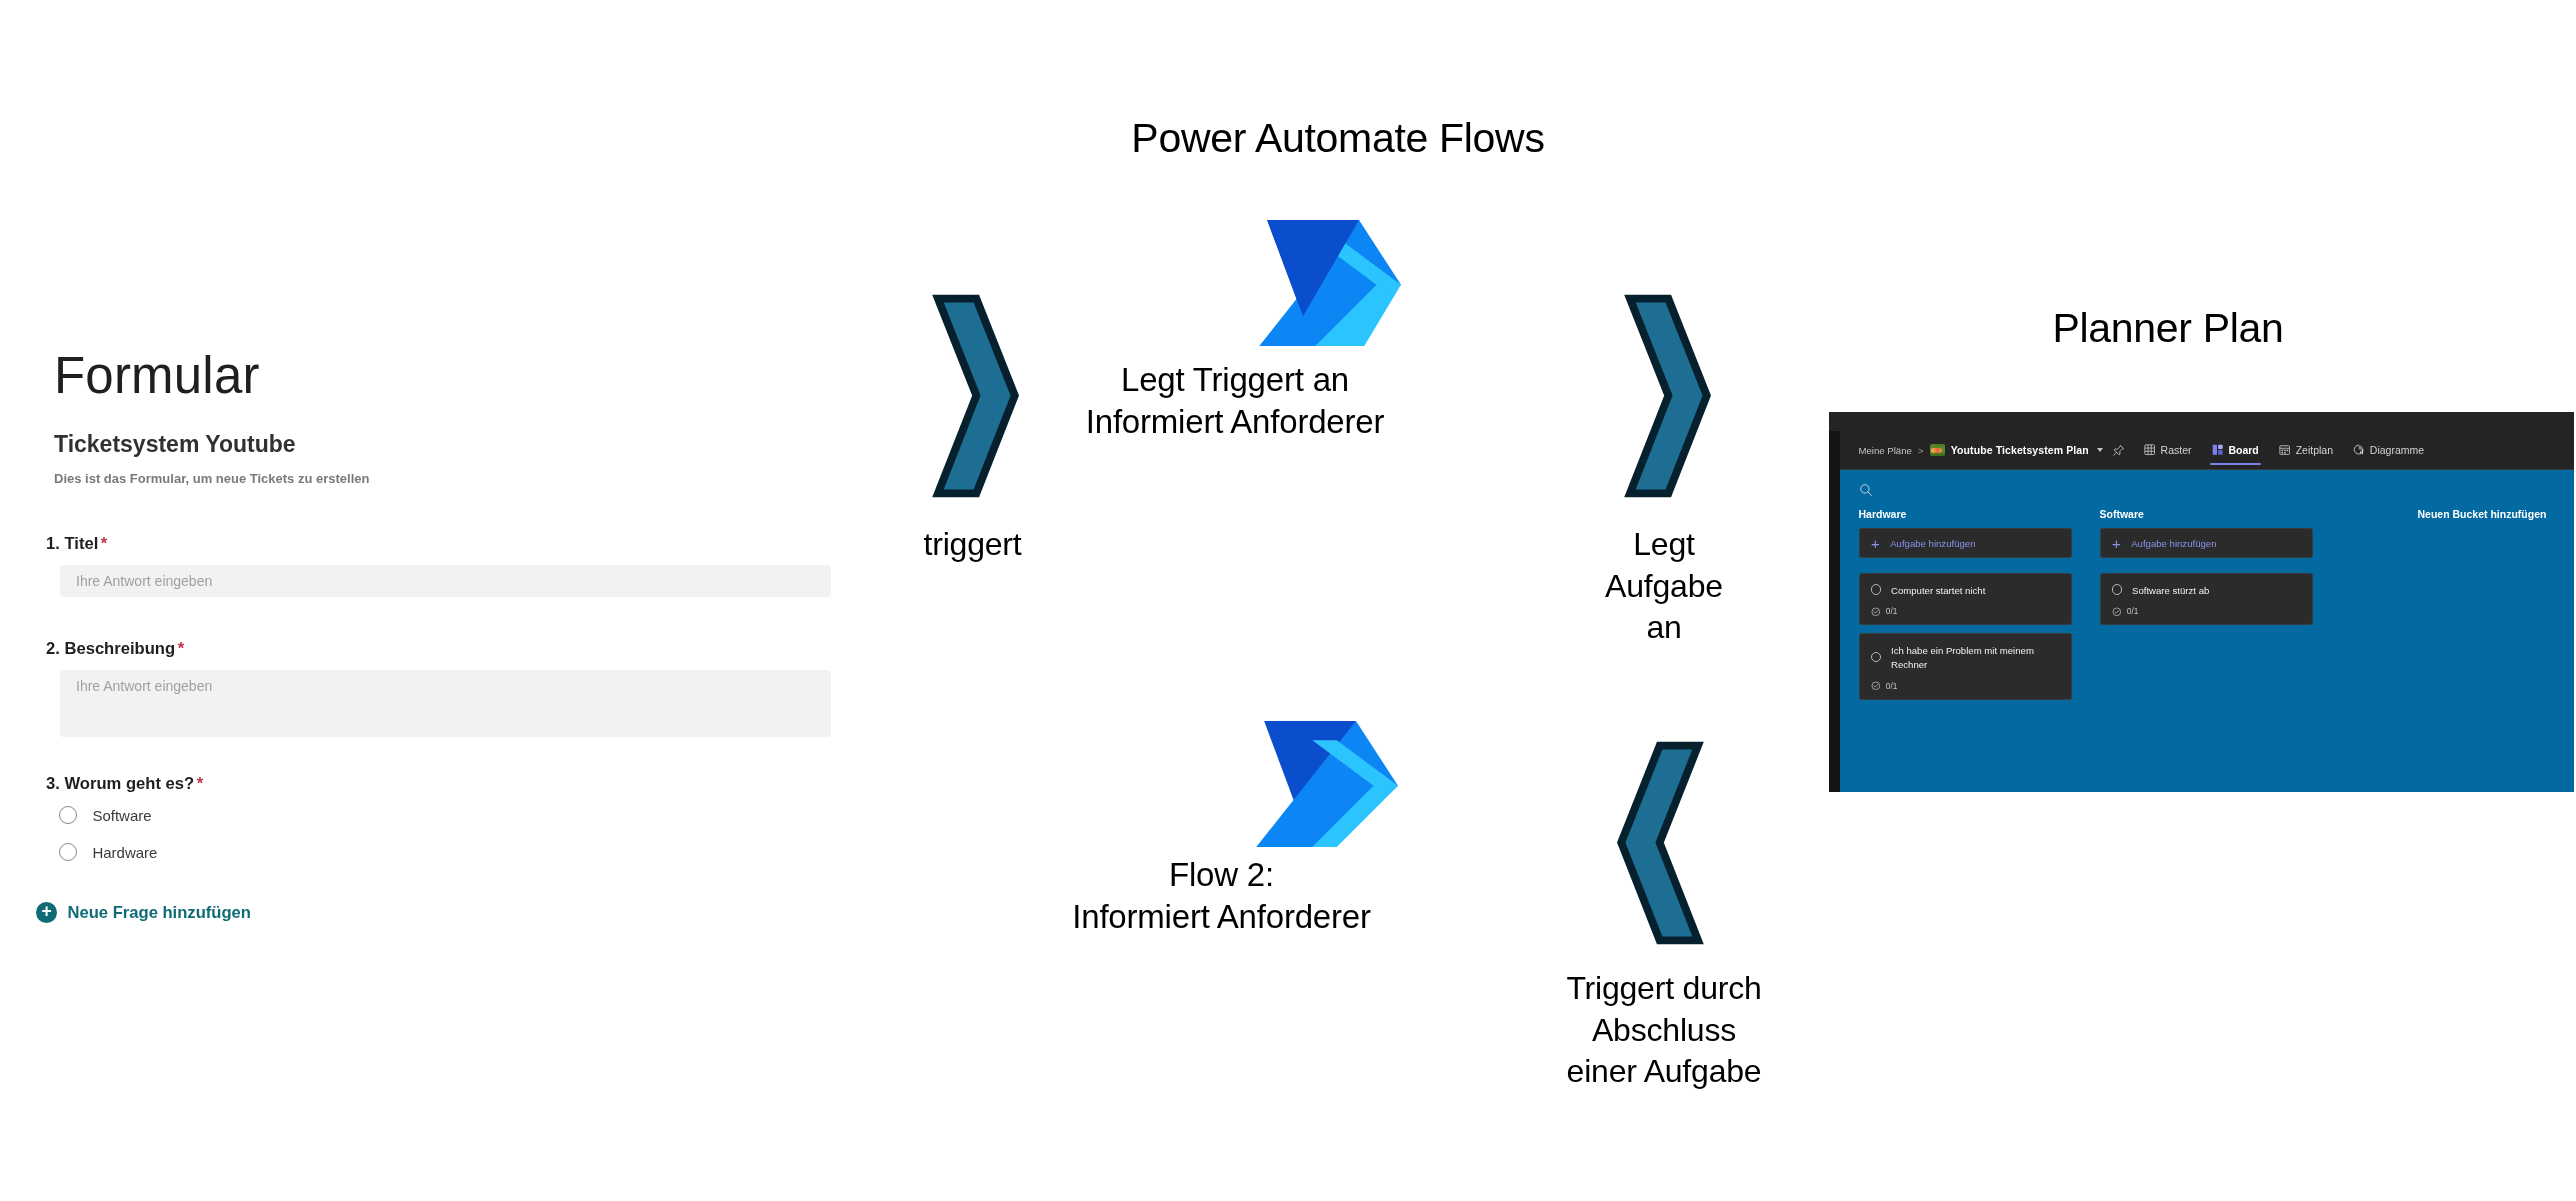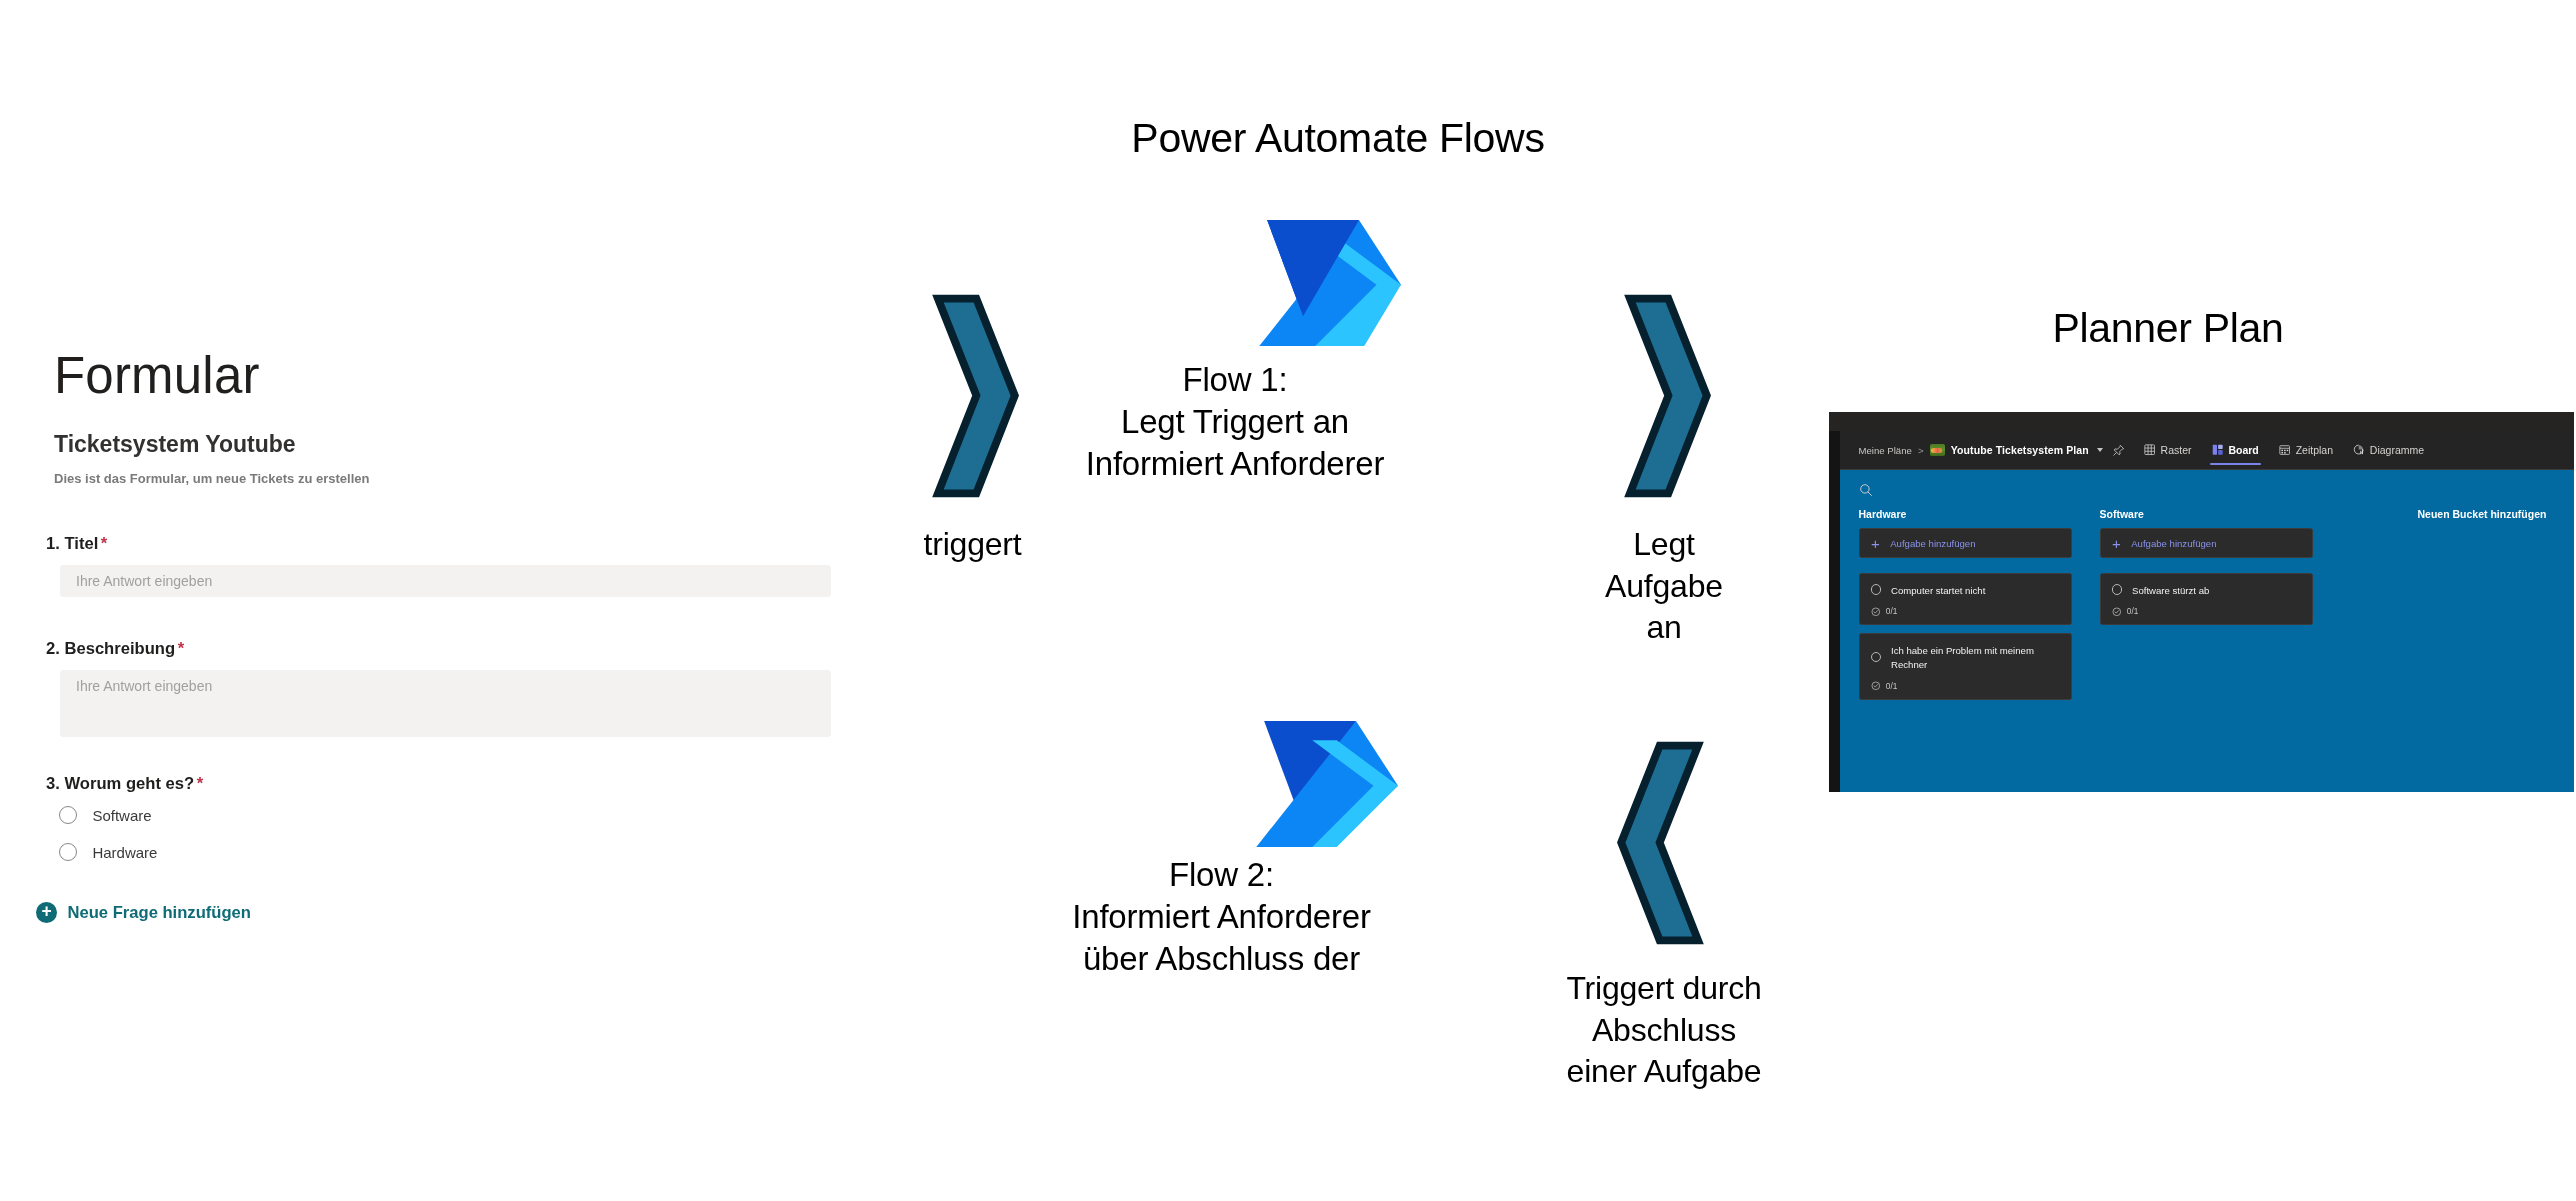--- a/index.html
+++ b/index.html
@@ -204,21 +204,20 @@
 <svg class="abs pa-logo" style="left:1245px;top:213px;" width="158" height="140" viewBox="0 0 180 160">
   <polygon points="25,8 130,8 66,118" fill="#0b4ecd"></polygon>
   <polygon points="130,8 178,82 104,152 56,152 16,152 130,8" fill="#0d86f5"></polygon>
   <polygon points="130,8 178,82 136,152 104,152 178,82" fill="#2bc4ff"></polygon>
   <polygon points="108,30 178,82 108,152 80,152 150,82 80,30" fill="#2bc4ff"></polygon>
   <polygon points="25,8 130,8 66,118 25,8" fill="#0b4ecd"></polygon>
   <polygon points="25,8 96,8 17,152 57,152 150,8 96,8" fill="#0d86f5" opacity="0"></polygon>
 </svg>
 
 <div class="abs flow-cap" style="left:1051px;top:359px;width:368px;">
-  <div>Flow 1:</div>
   <div>Legt Triggert an</div>
   <div>Informiert Anforderer</div>
 </div>
 
 <svg class="abs" style="left:1616px;top:293px;" width="96" height="206" viewBox="0 0 110 235">
   <polygon points="16,6 60,6 104,117 60,229 16,229 60,117" fill="#1e6e94" stroke="#06202e" stroke-width="9" stroke-linejoin="miter"></polygon>
 </svg>
 <div class="abs chev-cap" style="left:1585px;top:524px;width:158px;">
   <div>Legt</div>
   <div>Aufgabe</div>
@@ -227,21 +226,20 @@
 
 <svg class="abs pa-logo" style="left:1242px;top:714px;" width="158" height="140" viewBox="0 0 180 160">
   <polygon points="25,8 130,8 66,118" fill="#0b4ecd"></polygon>
   <polygon points="130,8 178,82 104,152 56,152 16,152 130,8" fill="#0d86f5"></polygon>
   <polygon points="108,30 178,82 108,152 80,152 150,82 80,30" fill="#2bc4ff"></polygon>
 </svg>
 
 <div class="abs flow-cap" style="left:1029px;top:854px;width:385px;">
   <div>Flow 2:</div>
   <div>Informiert Anforderer</div>
-  <div>über Abschluss der</div>
 </div>
 
 <svg class="abs" style="left:1616px;top:740px;" width="96" height="206" viewBox="0 0 110 235">
   <polygon points="94,6 50,6 6,117 50,229 94,229 50,117" fill="#1e6e94" stroke="#06202e" stroke-width="9" stroke-linejoin="miter"></polygon>
 </svg>
 <div class="abs chev-cap" style="left:1559px;top:968px;width:210px;">
   <div>Triggert durch</div>
   <div>Abschluss</div>
   <div>einer Aufgabe</div>
 </div>

